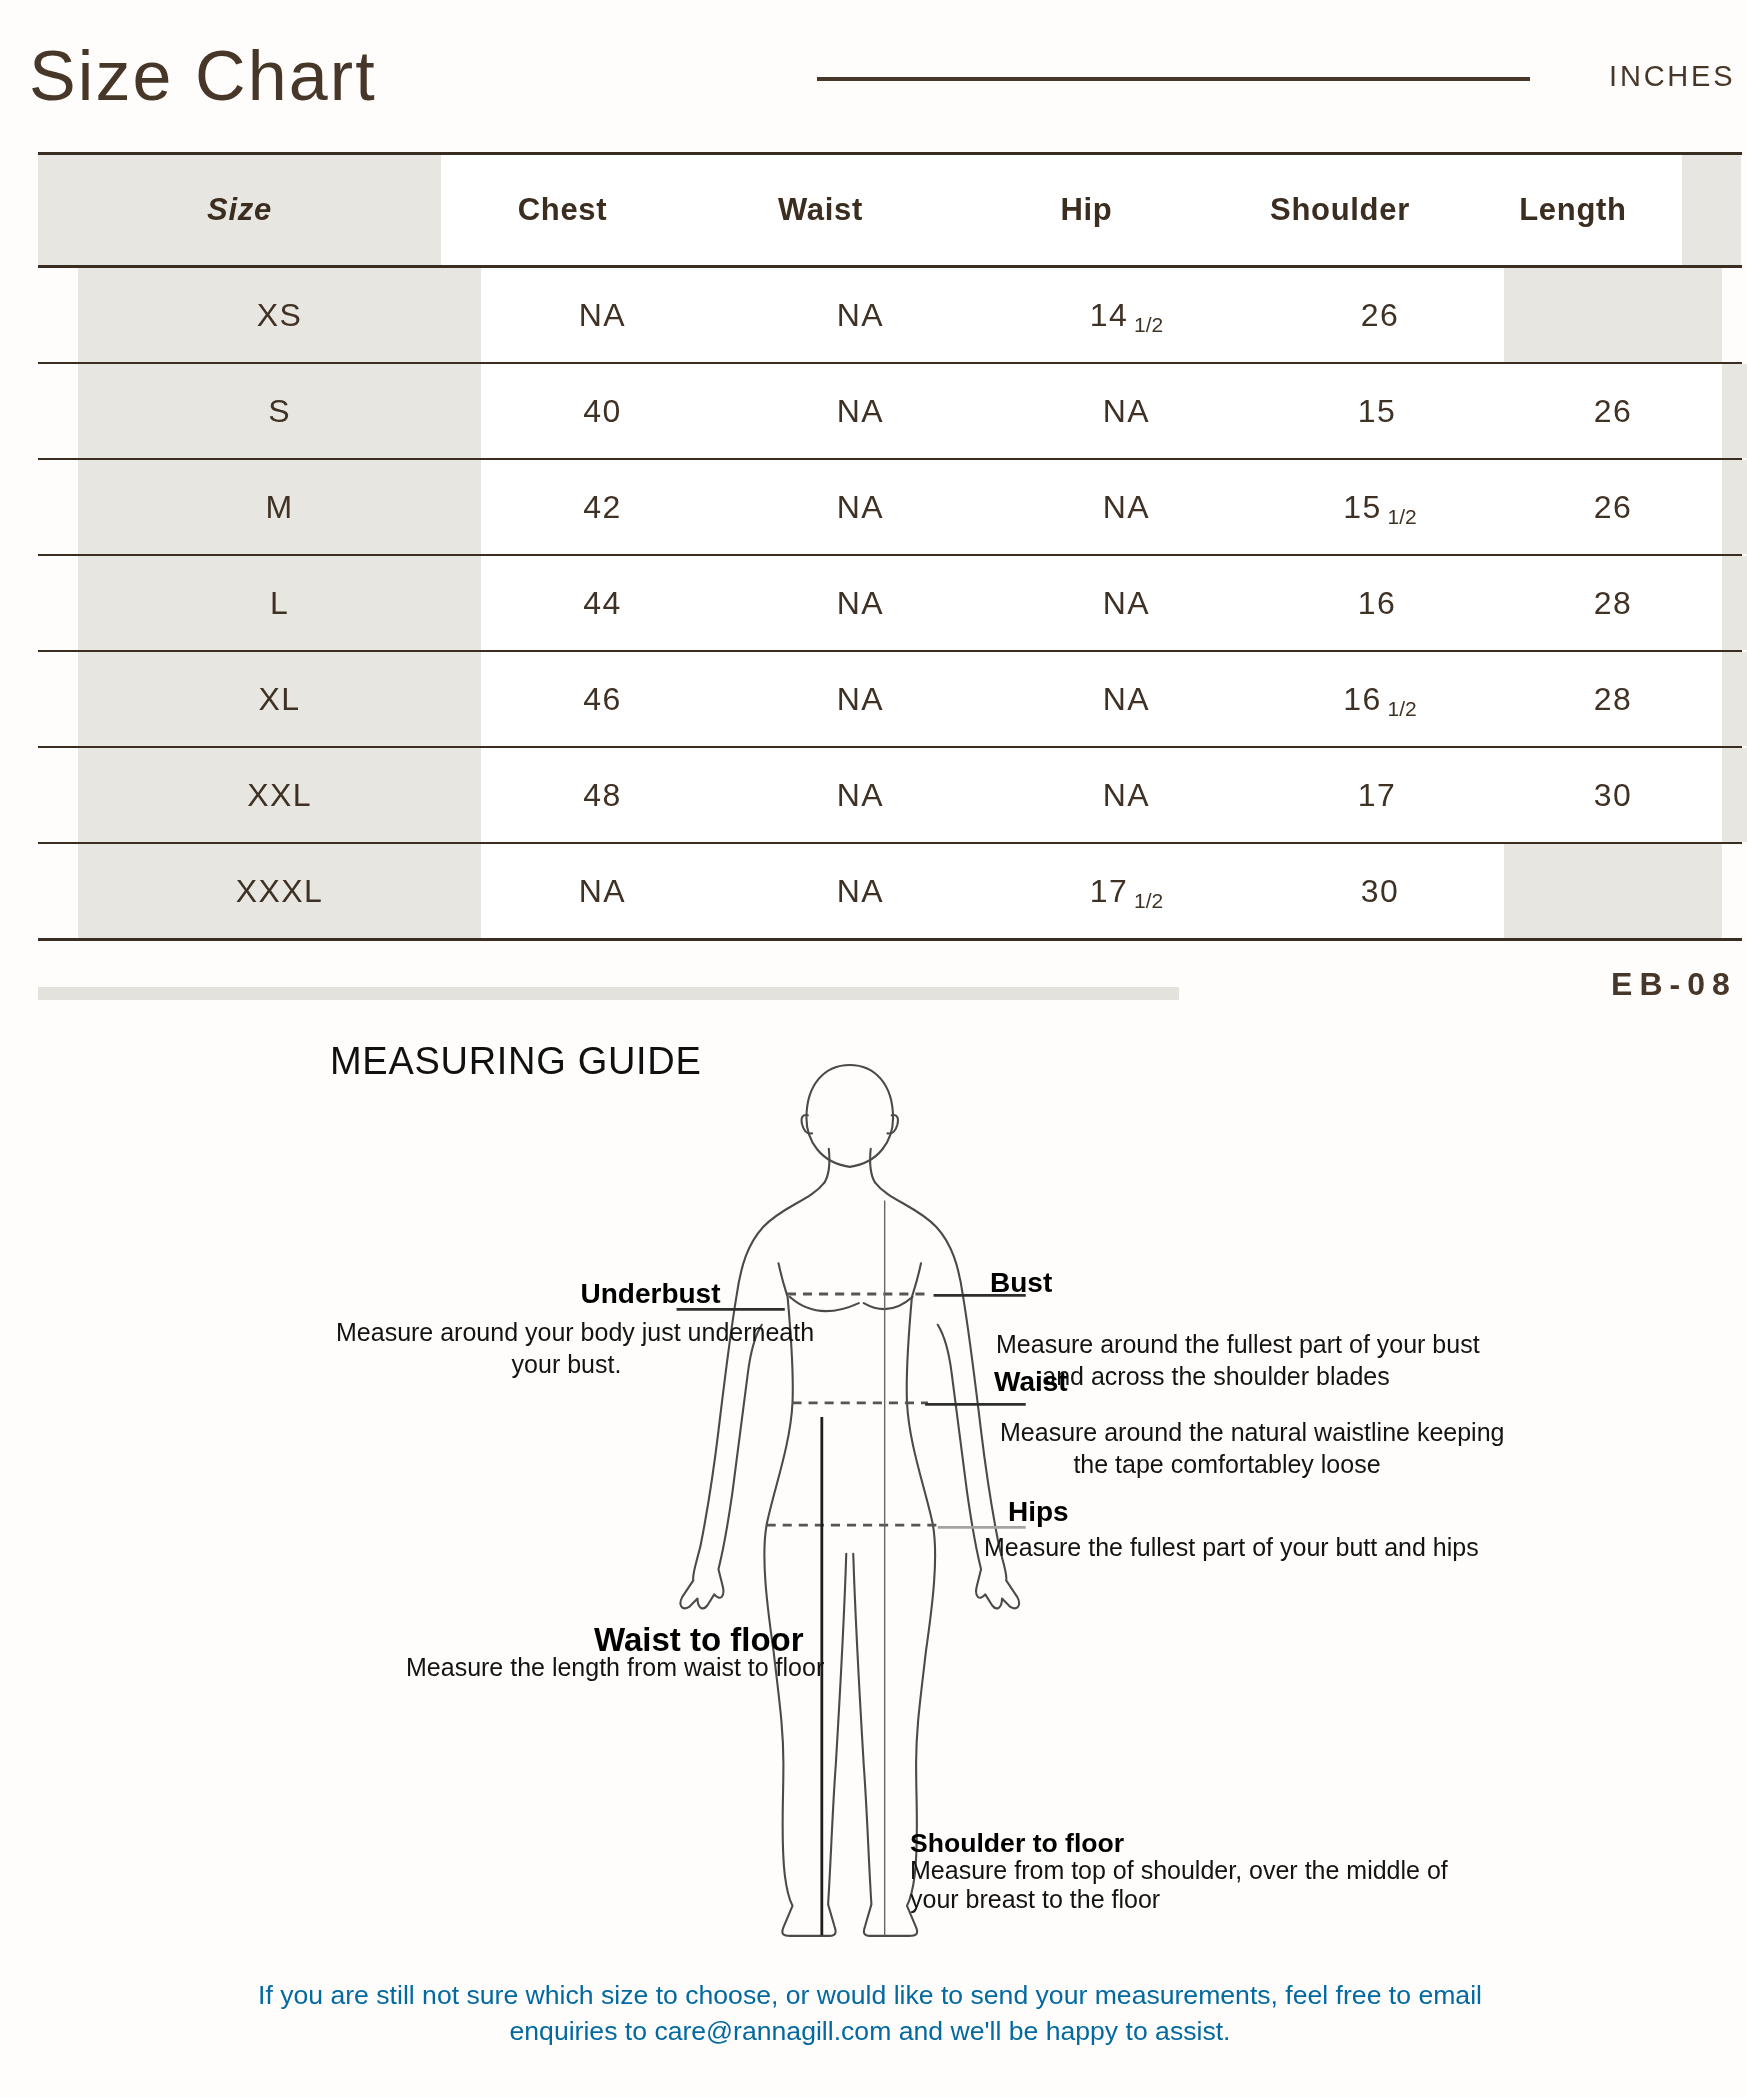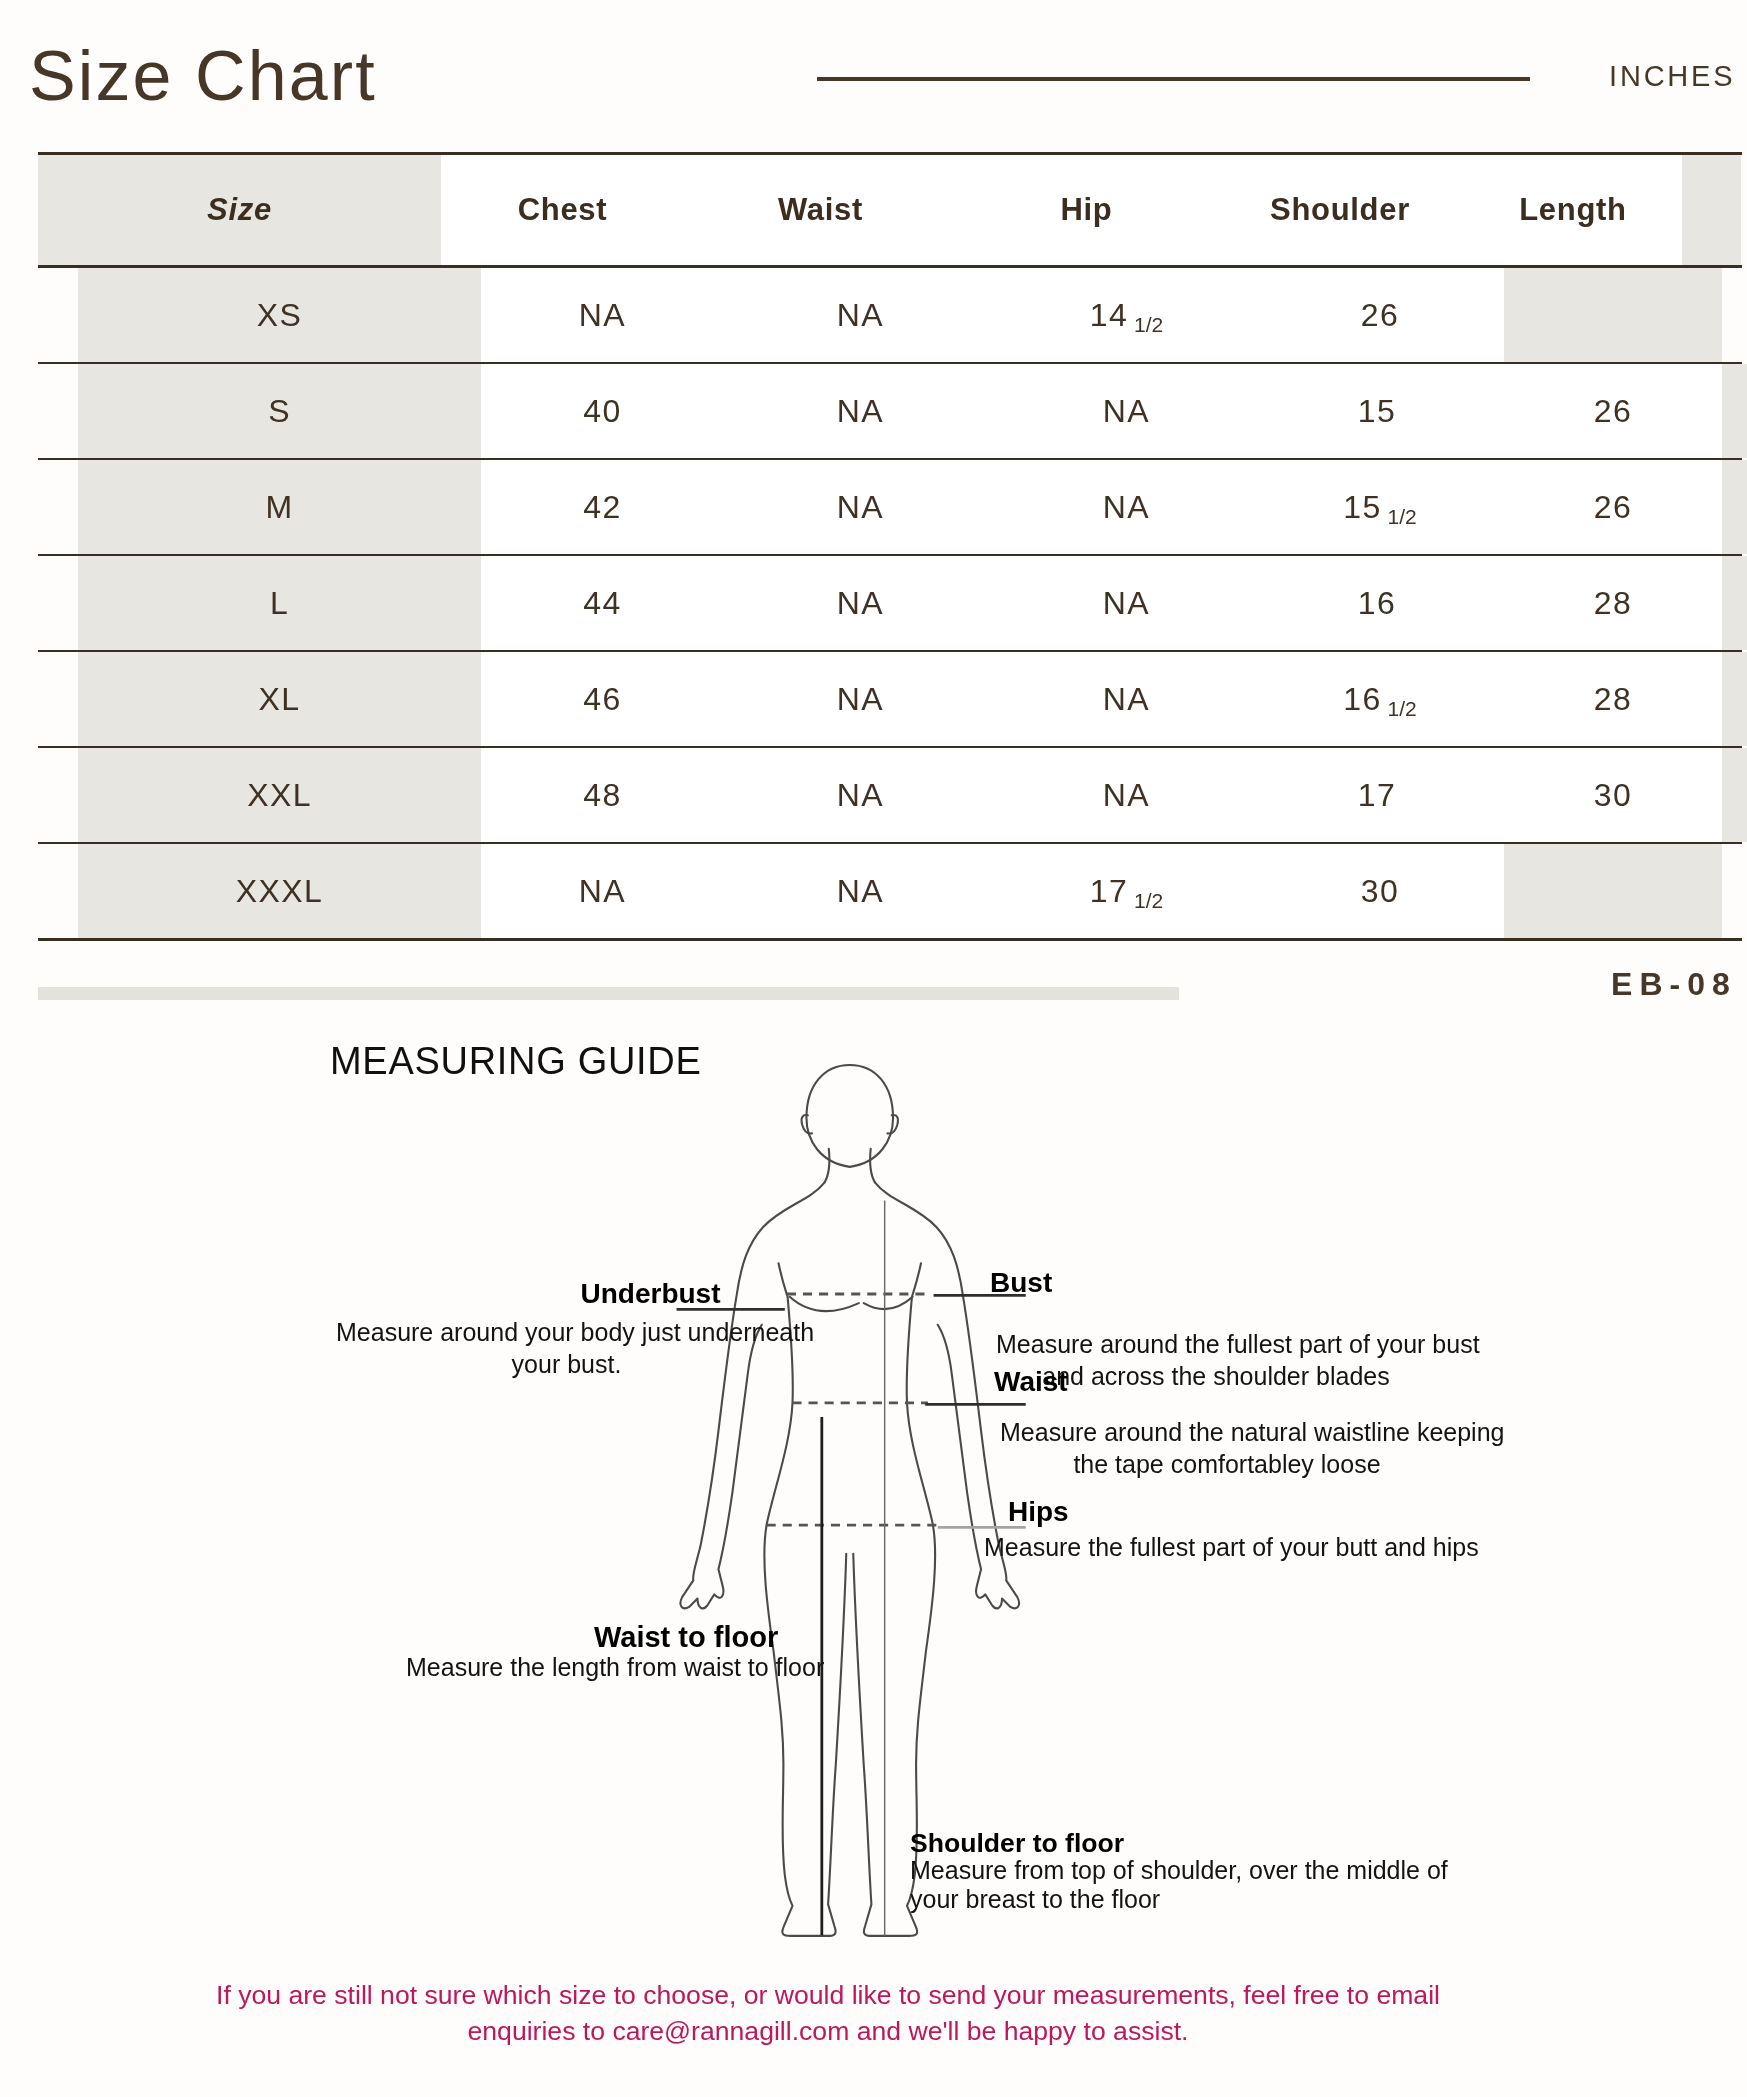--- a/index.html
+++ b/index.html
@@ -48,21 +48,21 @@
   }
   
   .guide-title{position:absolute;left:330px;top:1040px;font-size:38px;color:#101010;letter-spacing:0.7px;white-space:nowrap;}
   .figure-svg{position:absolute;left:657px;top:1056px;width:433px;height:923px;}
   .ann{position:absolute;color:#131313;font-size:25px;line-height:32px;white-space:nowrap;}
   .ctr{text-align:center;}
   .rgt{text-align:center;}
   .lbl{position:absolute;font-size:28px;font-weight:700;color:#000;white-space:nowrap;}
   .footer-note{
     position:absolute;left:0;top:1977px;width:1656px;text-align:center;
-    font-size:26.6px;line-height:36px;color:#be185d;
+    font-size:26.6px;line-height:36px;color:#0369a1;padding-left:42px;
   }
 </style>
 </head>
 <body>
 
 <div class="page">
 
   <div class="page-title">Size Chart</div>
   <div class="title-rule"></div>
   <div class="unit-label">INCHES</div>
@@ -221,21 +221,21 @@
 
   <div class="lbl" style="left:994px;top:1366px;">Waist</div>
   <div class="ann ctr" style="left:1000px;top:1416px;width:454px;">
     <div>Measure around the natural waistline keeping</div>
     <div>the tape comfortabley loose</div>
   </div>
 
   <div class="lbl" style="left:1008px;top:1496px;">Hips</div>
   <div class="ann" style="left:984px;top:1531px;">Measure the fullest part of your butt and hips</div>
 
-  <div class="lbl rgt" style="left:594px;top:1621px;width:180px;font-size:29px;">Waist to floor</div>
+  <div class="lbl rgt" style="left:594px;top:1621px;width:180px;font-size:33px;">Waist to floor</div>
   <div class="ann ctr" style="left:406px;top:1651px;width:385px;">Measure the length from waist to floor</div>
 
   <div class="lbl" style="left:910px;top:1828px;font-size:26.6px;">Shoulder to floor</div>
   <div class="ann" style="left:910px;top:1856px;line-height:29px;">
     <div>Measure from top of shoulder, over the middle of</div>
     <div>your breast to the floor</div>
   </div>
 
   <div class="footer-note">
     <div>If you are still not sure which size to choose, or would like to send your measurements, feel free to email</div>

